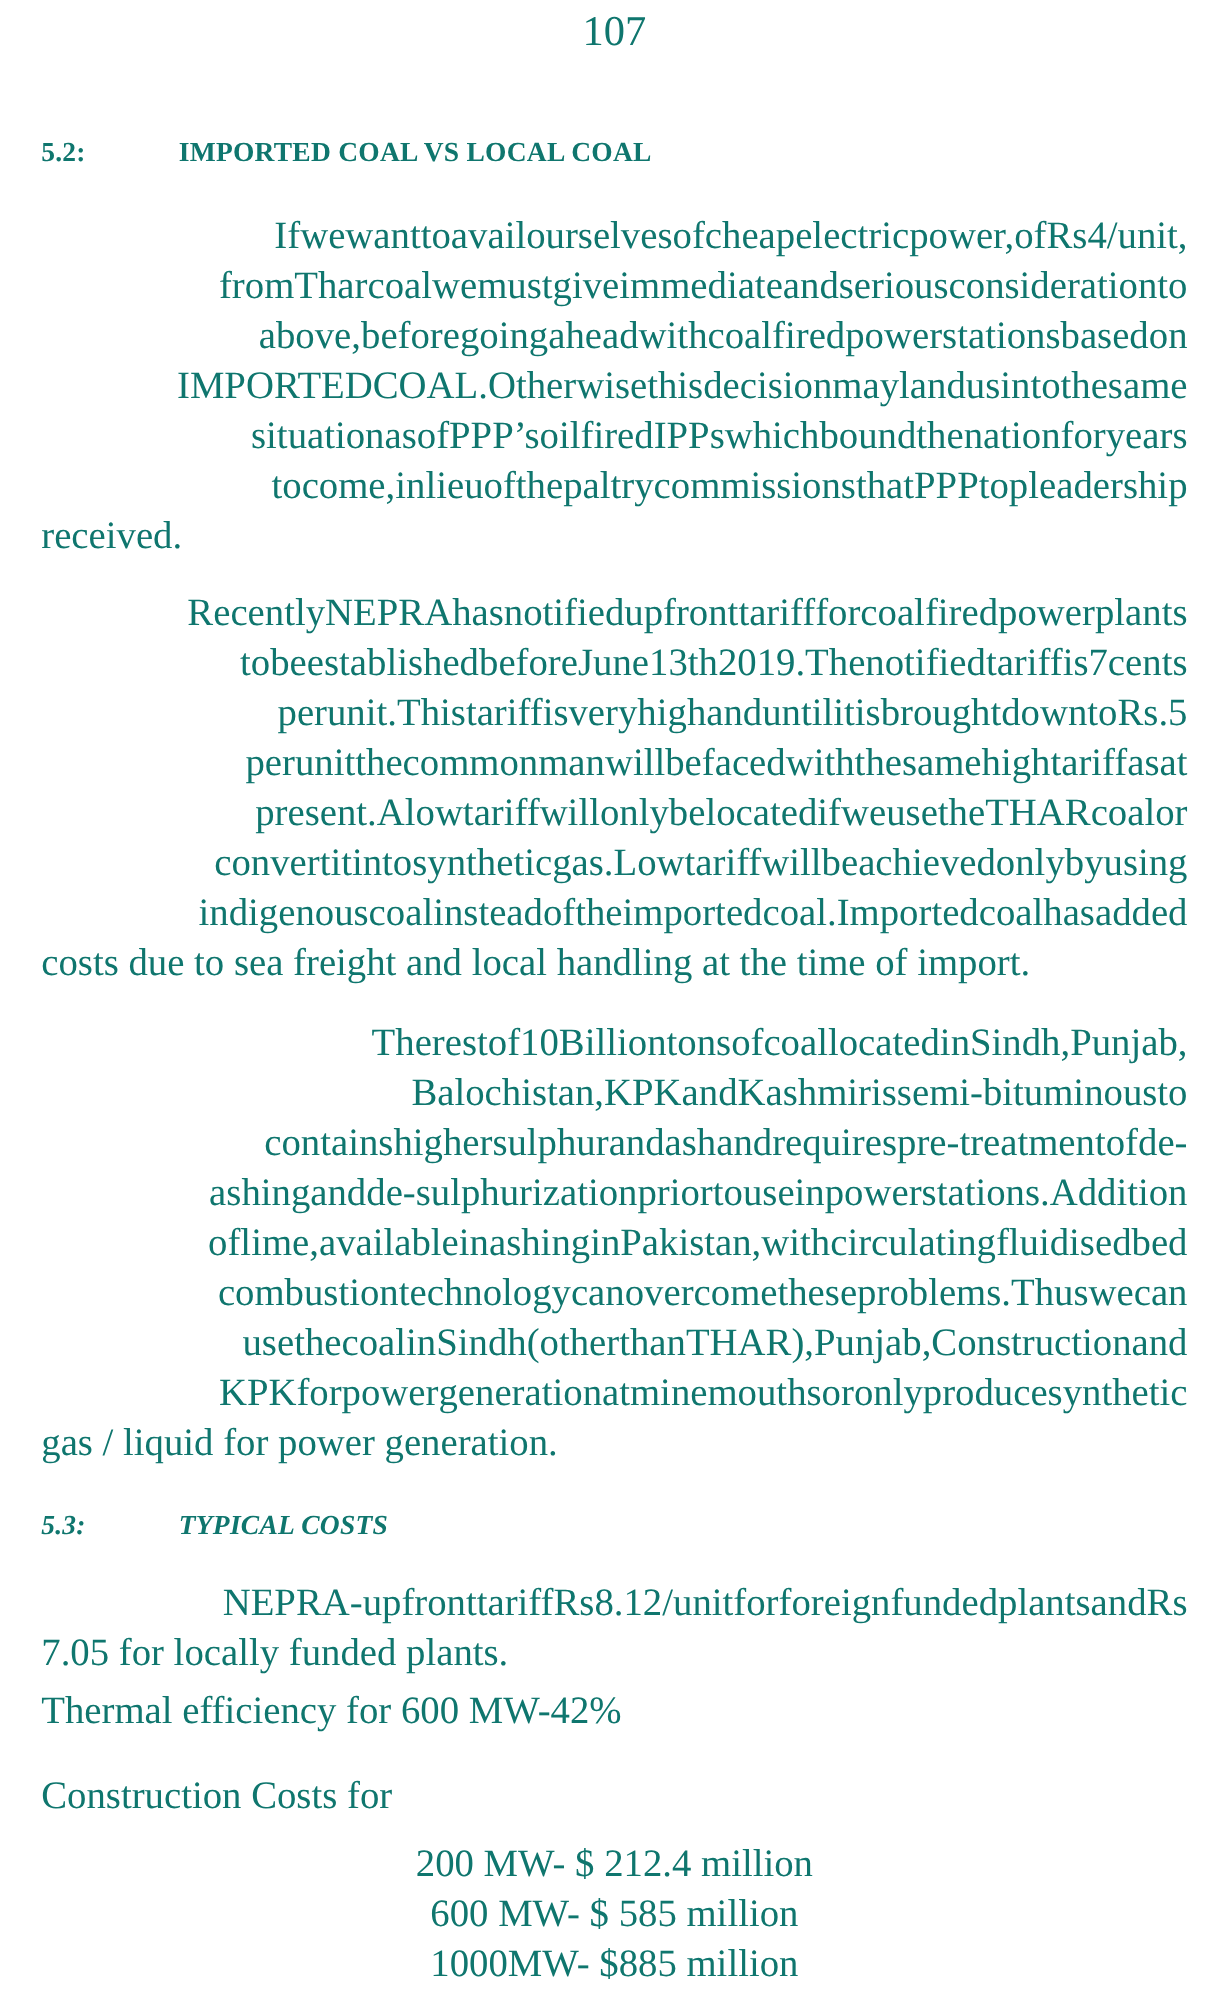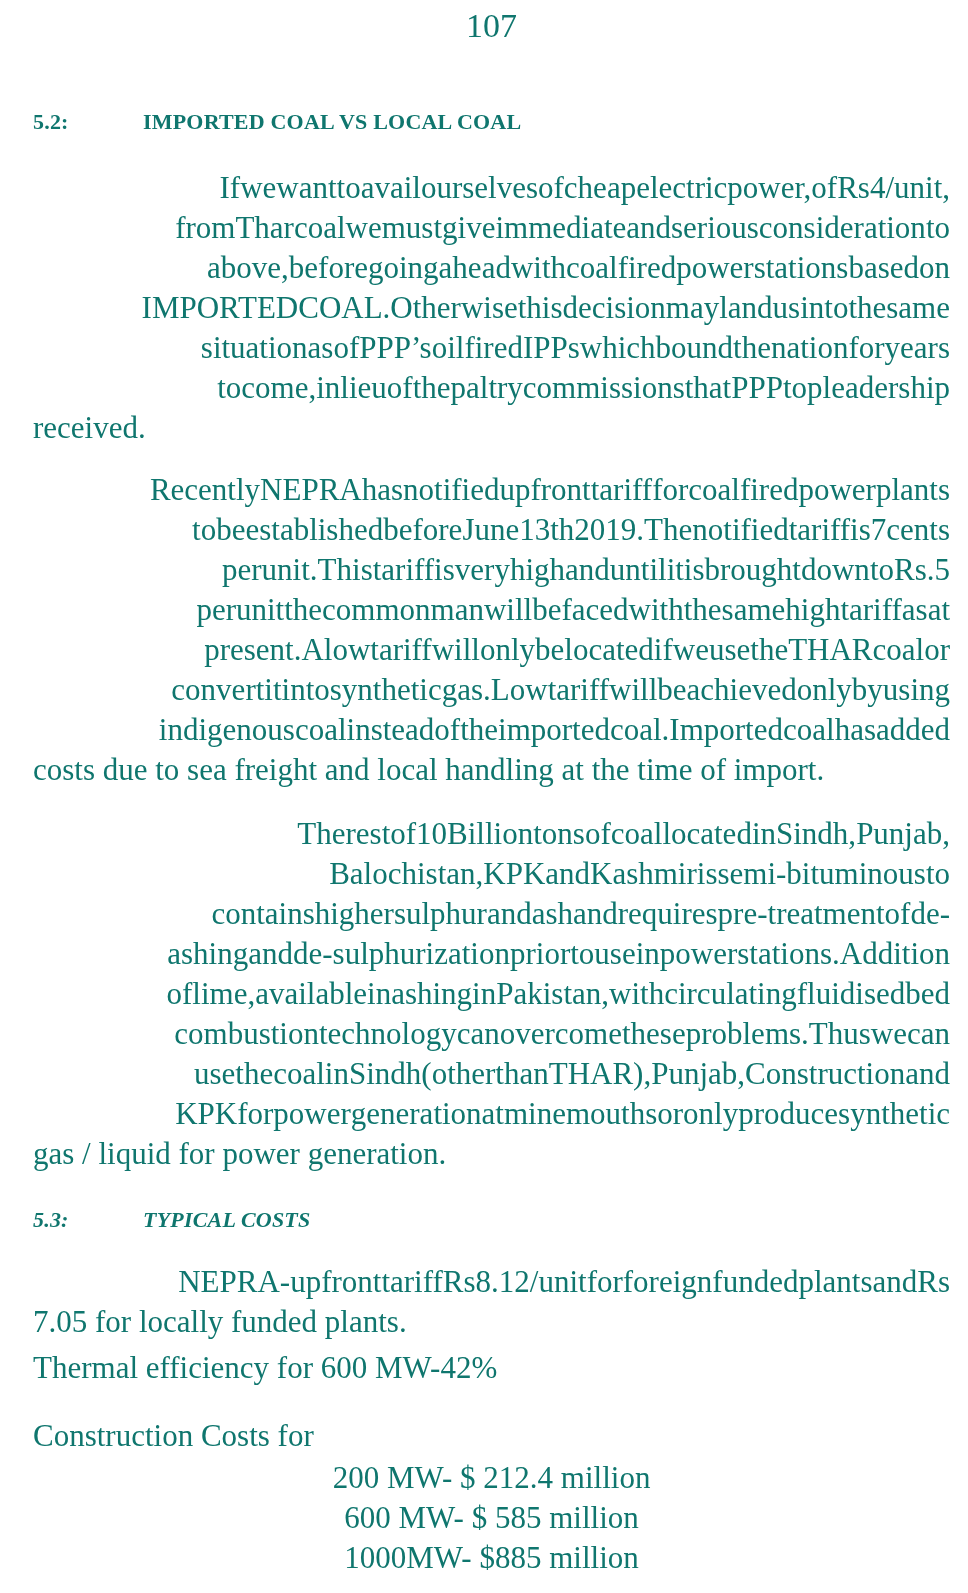--- a/index.html
+++ b/index.html
@@ -56,21 +56,21 @@
     overflow: hidden;
   }
   .p1 { margin-top: 24px; }
   .p2 { margin-top: 22px; }
   .p3 { margin-top: 24px; }
   .p4 { margin-top: 20px; }
 
   .thermal { margin-top: 6px; }
   .construction-intro { margin-top: 28px; }
 
-  .costs { margin-top: 2px; }
+  .costs { margin-top: 15px; }
   .costs .line {
     height: 40px;
     line-height: 40px;
     font-size: 31px;
     text-align: center;
     white-space: nowrap;
   }
 </style>
 </head>
 <body>

